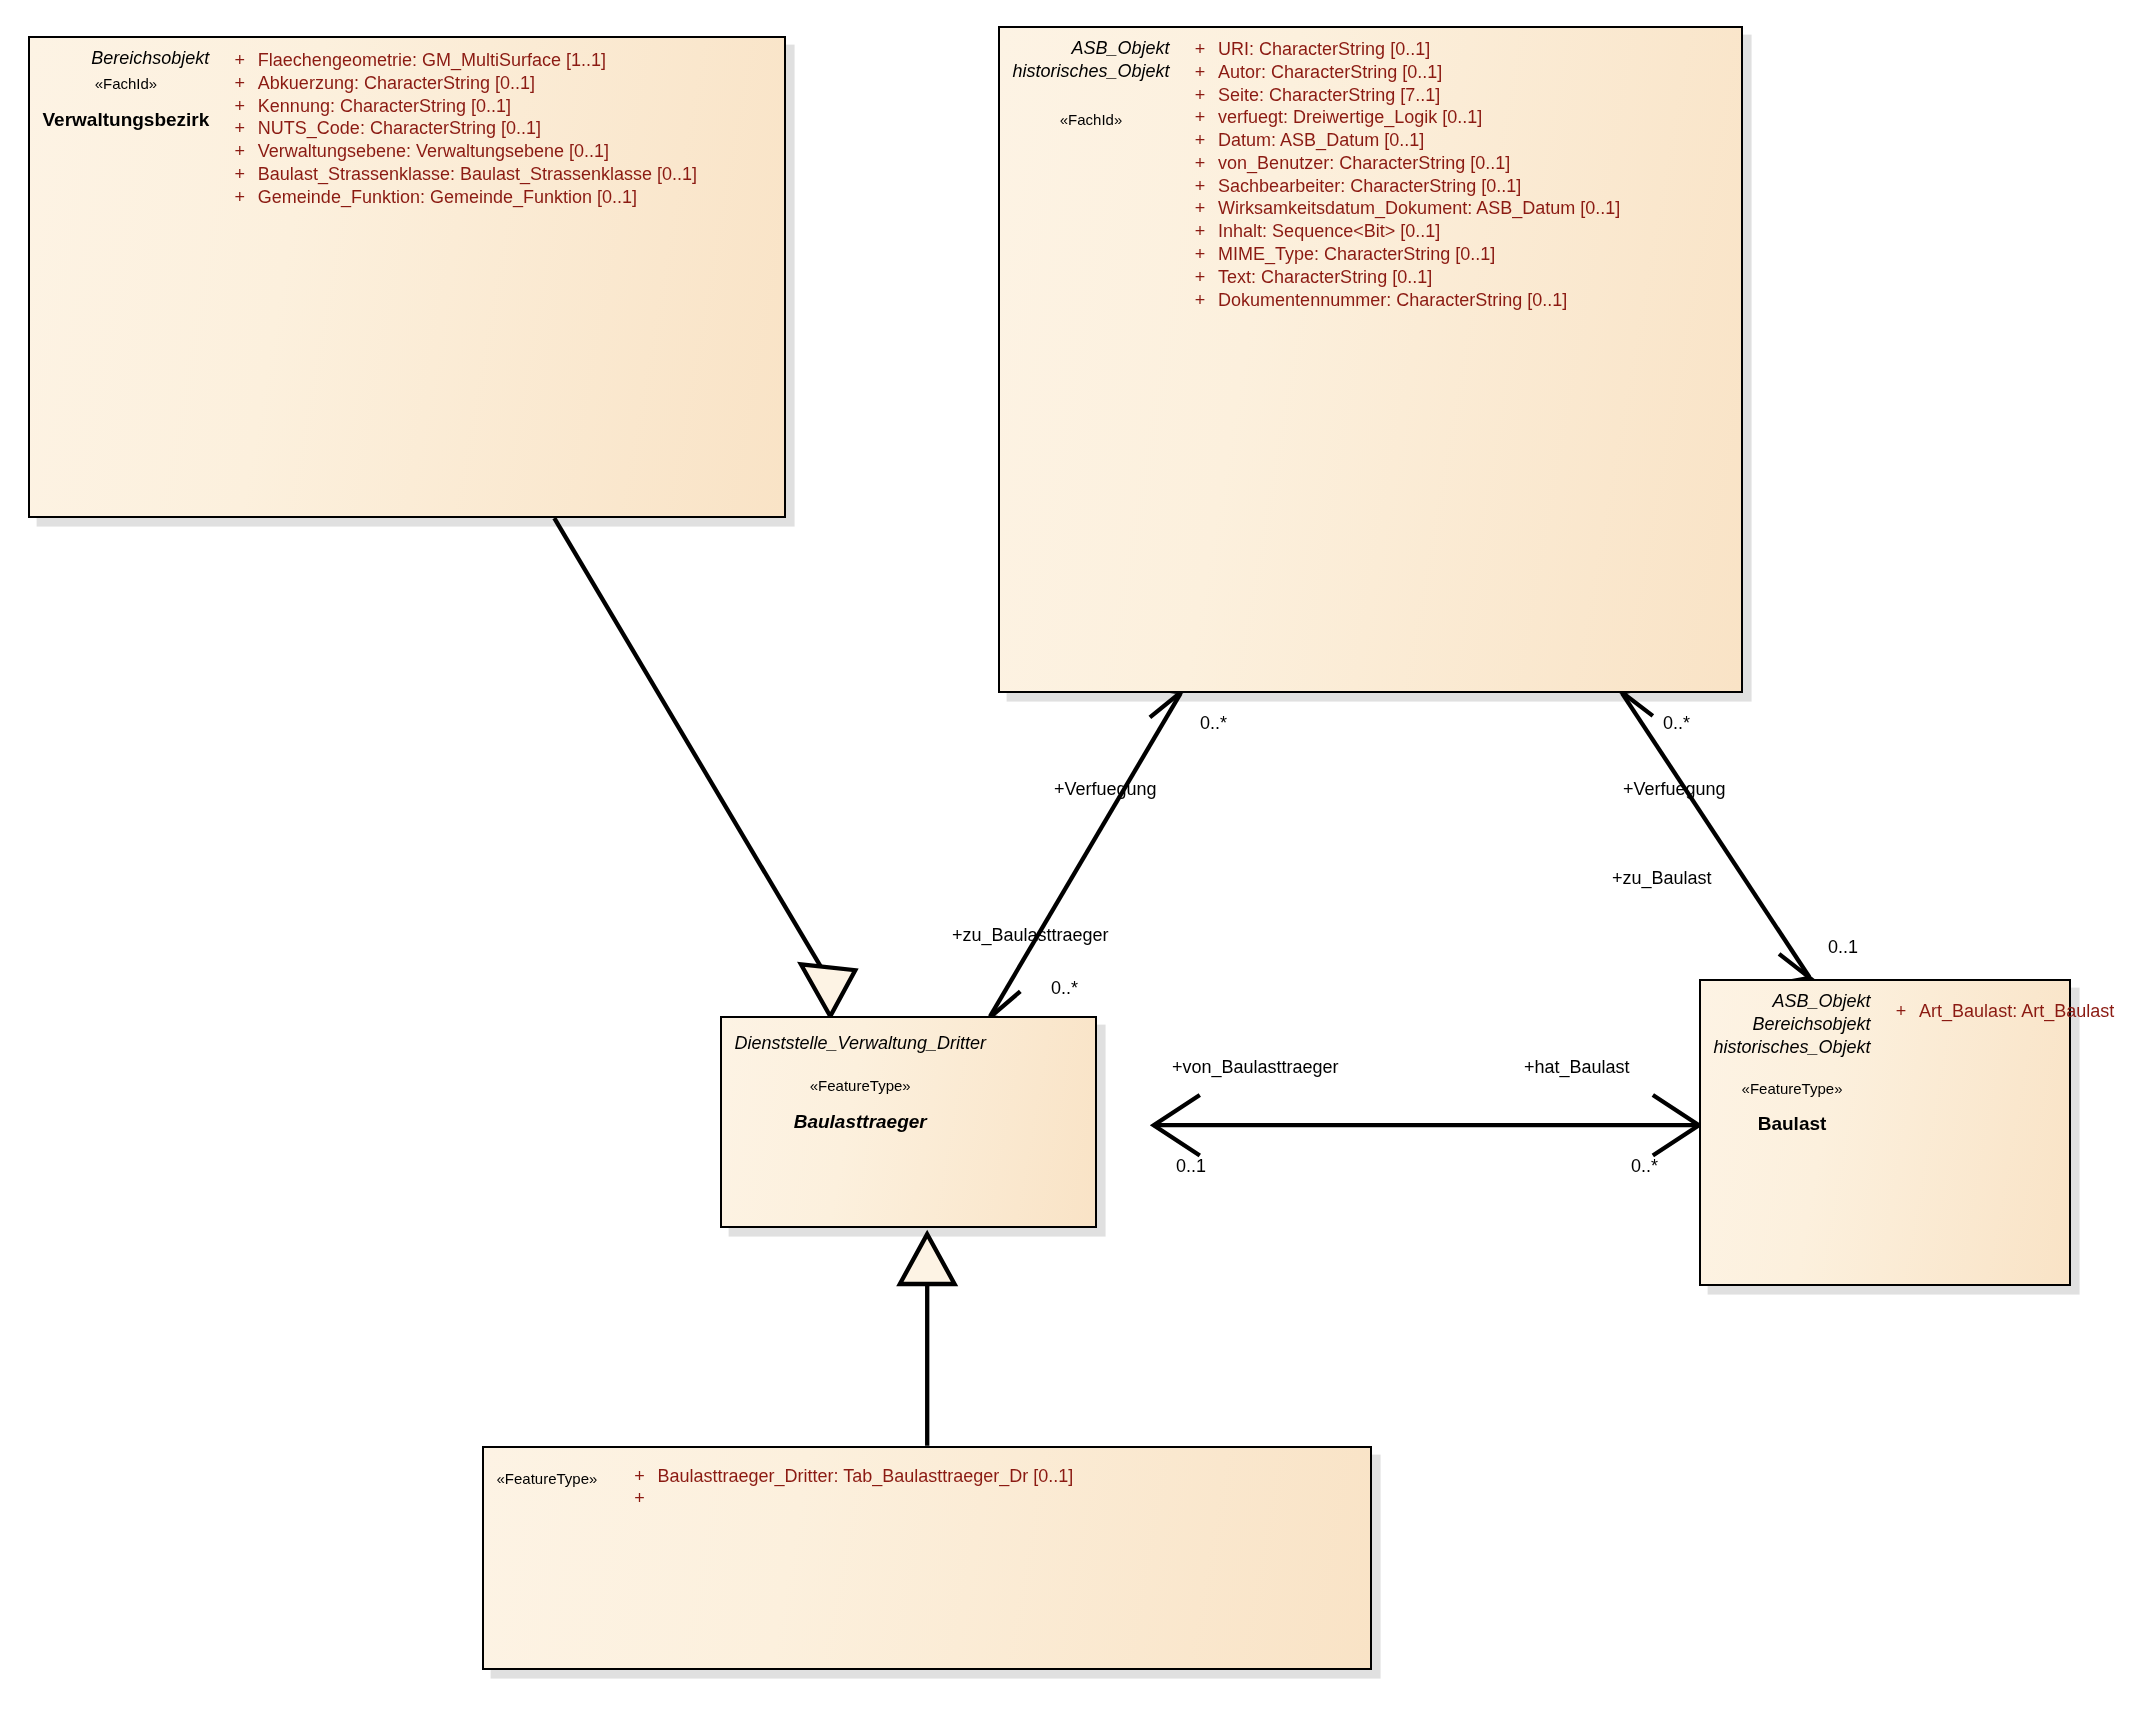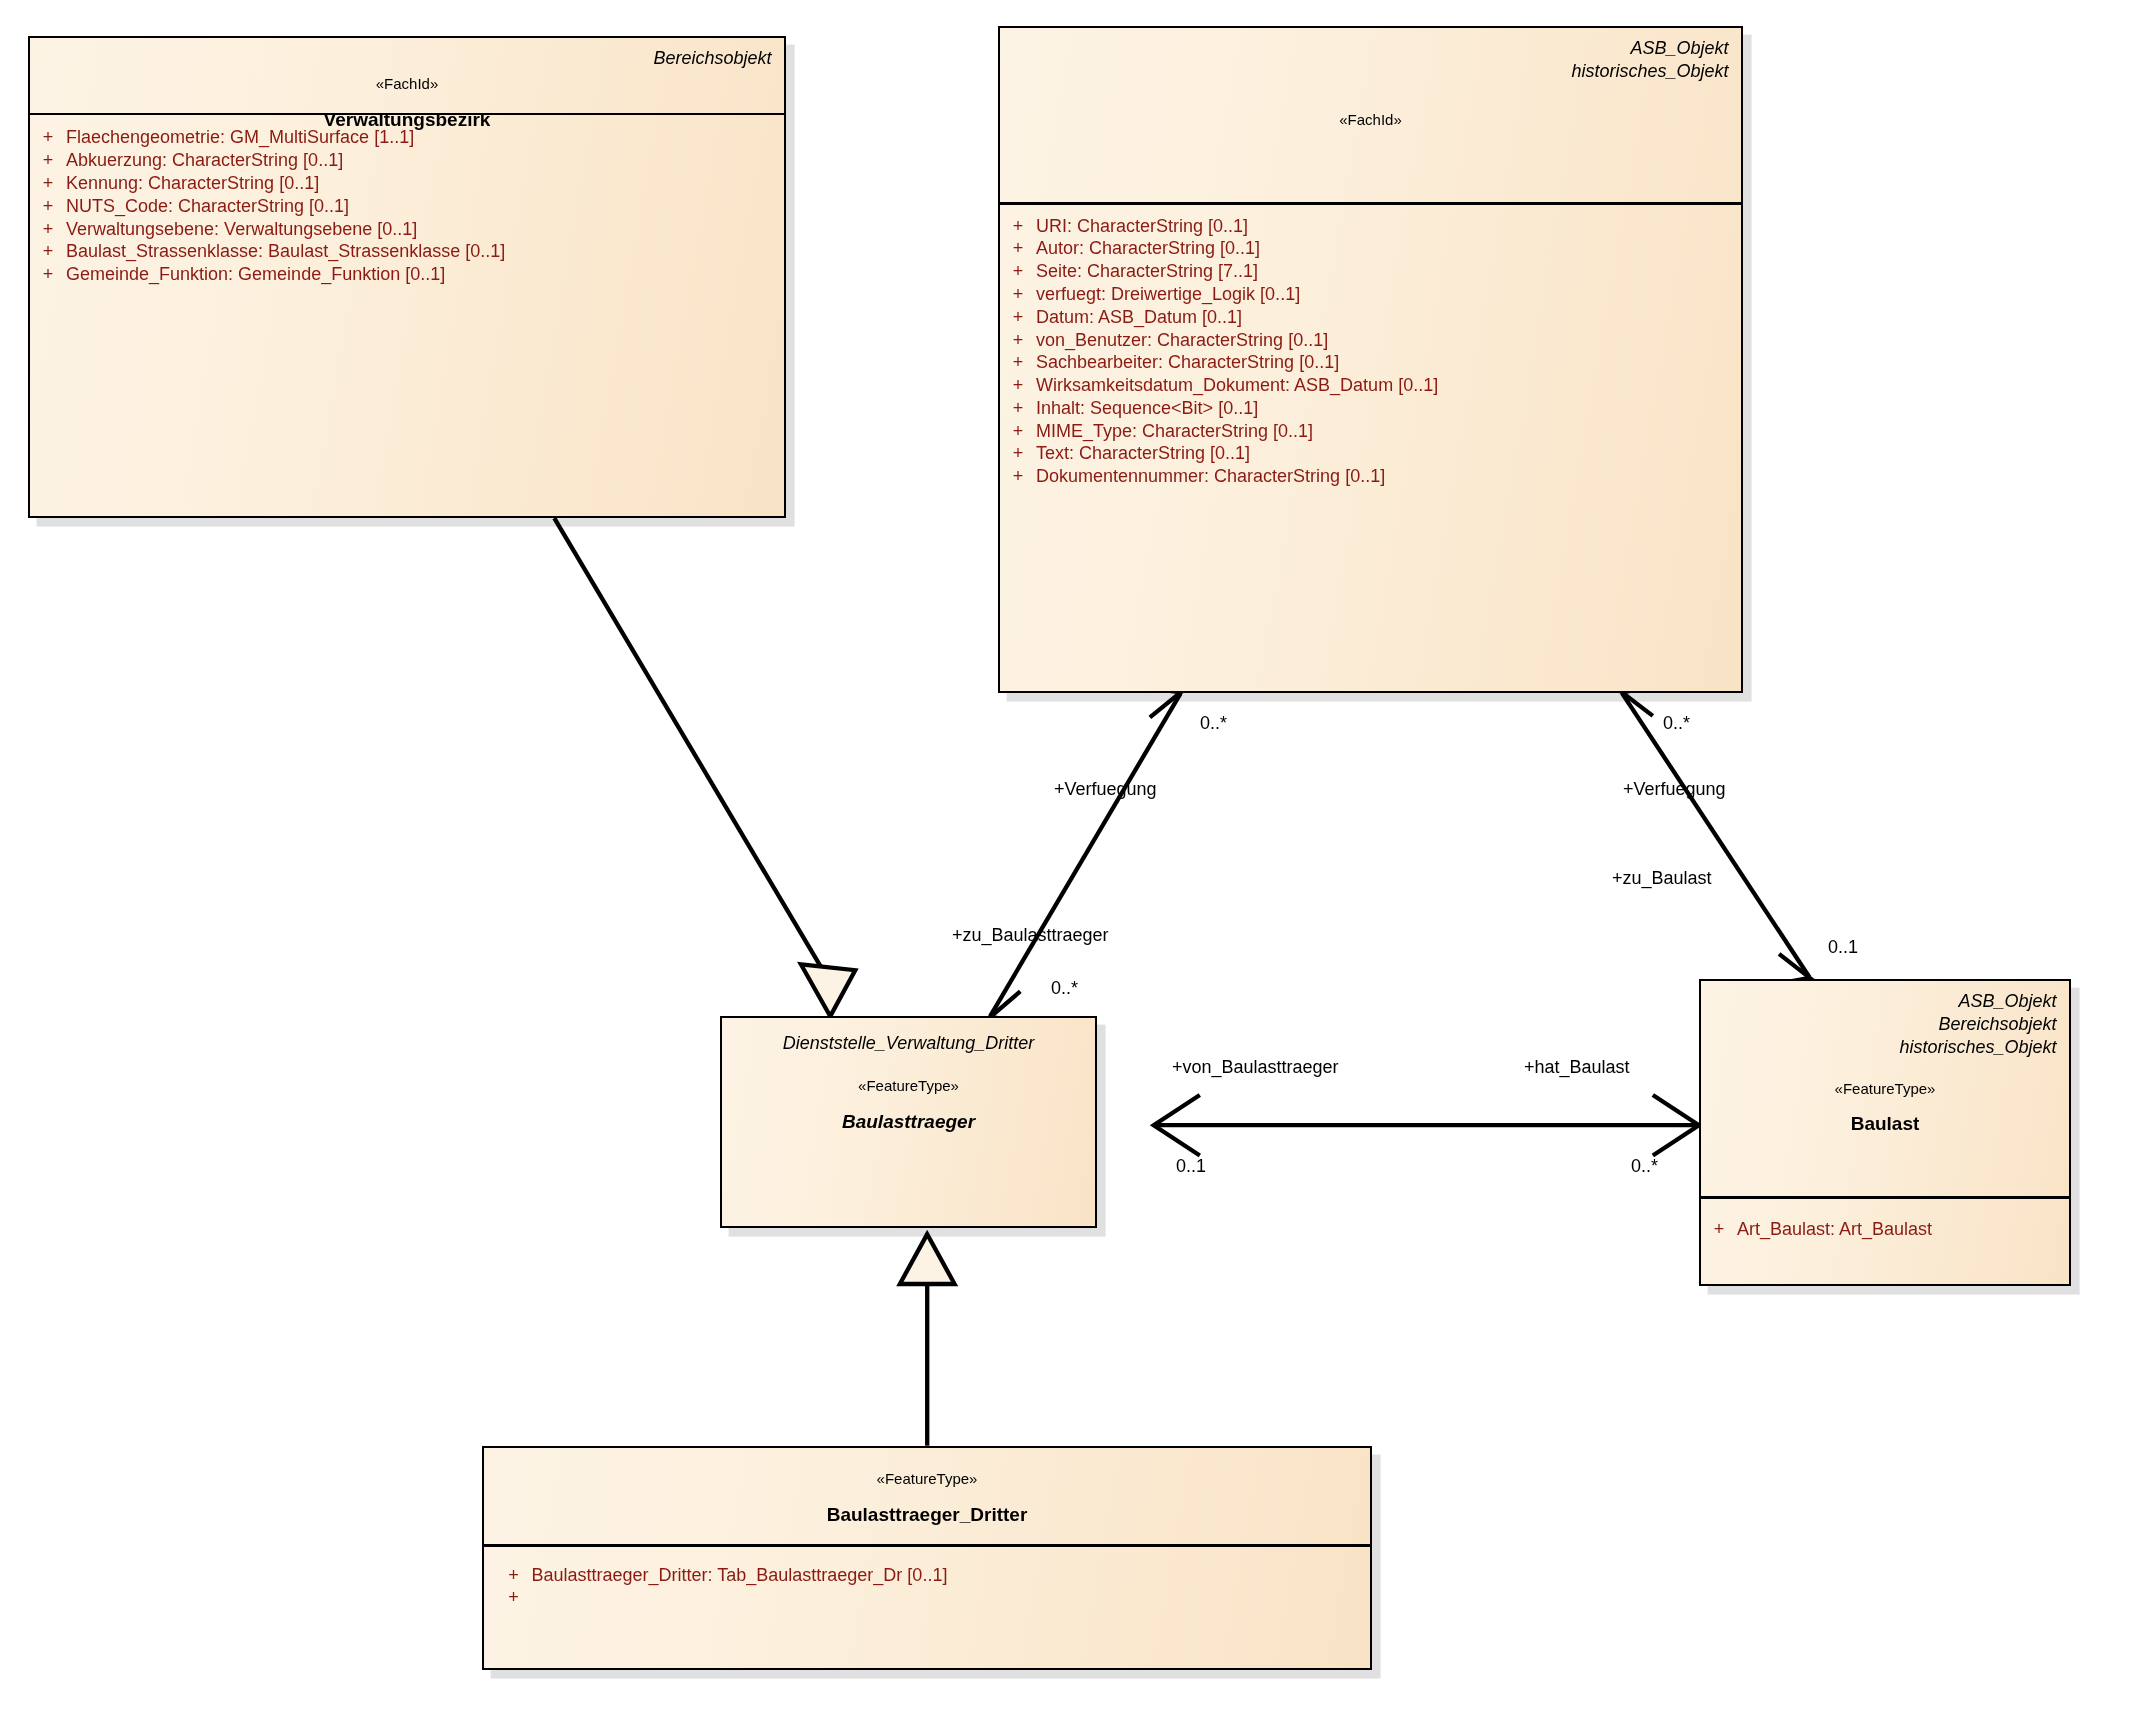--- a/index.html
+++ b/index.html
@@ -23,21 +23,21 @@
     height: 1713px;
   }
   
   .uml-class {
     position: absolute;
     box-sizing: border-box;
     border: 2.9px solid #000000;
     background: linear-gradient(100deg, #fdf3e4 0%, #fcf0dd 35%, #f9e3c6 100%);
     box-shadow: 8.6px 8.6px 0 0 rgba(0,0,0,0.12);
     display: flex;
-    flex-direction: column;
+    flex-direction: row;
   }
   .uml-header {
     position: relative;
     box-sizing: border-box;
     padding: 8.6px 12.5px 5.8px 12.5px;
     flex: none;
   }
   .uml-divider {
     height: 2.9px;
     background: #000000;
@@ -278,21 +278,20 @@
         <span class="attr-vis">+</span>
         <span class="attr-text">Art_Baulast: Art_Baulast</span>
       </div>
     </div>
   </div>
 
   <div class="uml-class" style="left:482px; top:1446px; width:890px; height:224px;">
     <div class="uml-header" style="height:96px;">
       <div class="uml-title-block" style="margin-top:12.5px;">
         <div class="uml-stereotype">«FeatureType»</div>
-        <div class="uml-name">Baulasttraeger_Dritter</div>
       </div>
     </div>
     <div class="uml-divider"></div>
     <div class="uml-body" style="padding-top:16.3px; padding-left:11.5px;">
       <div class="attr-row">
         <span class="attr-vis">+</span>
         <span class="attr-text">Baulasttraeger_Dritter: Tab_Baulasttraeger_Dr [0..1]</span>
       </div>
       <div class="attr-row">
         <span class="attr-vis">+</span>

